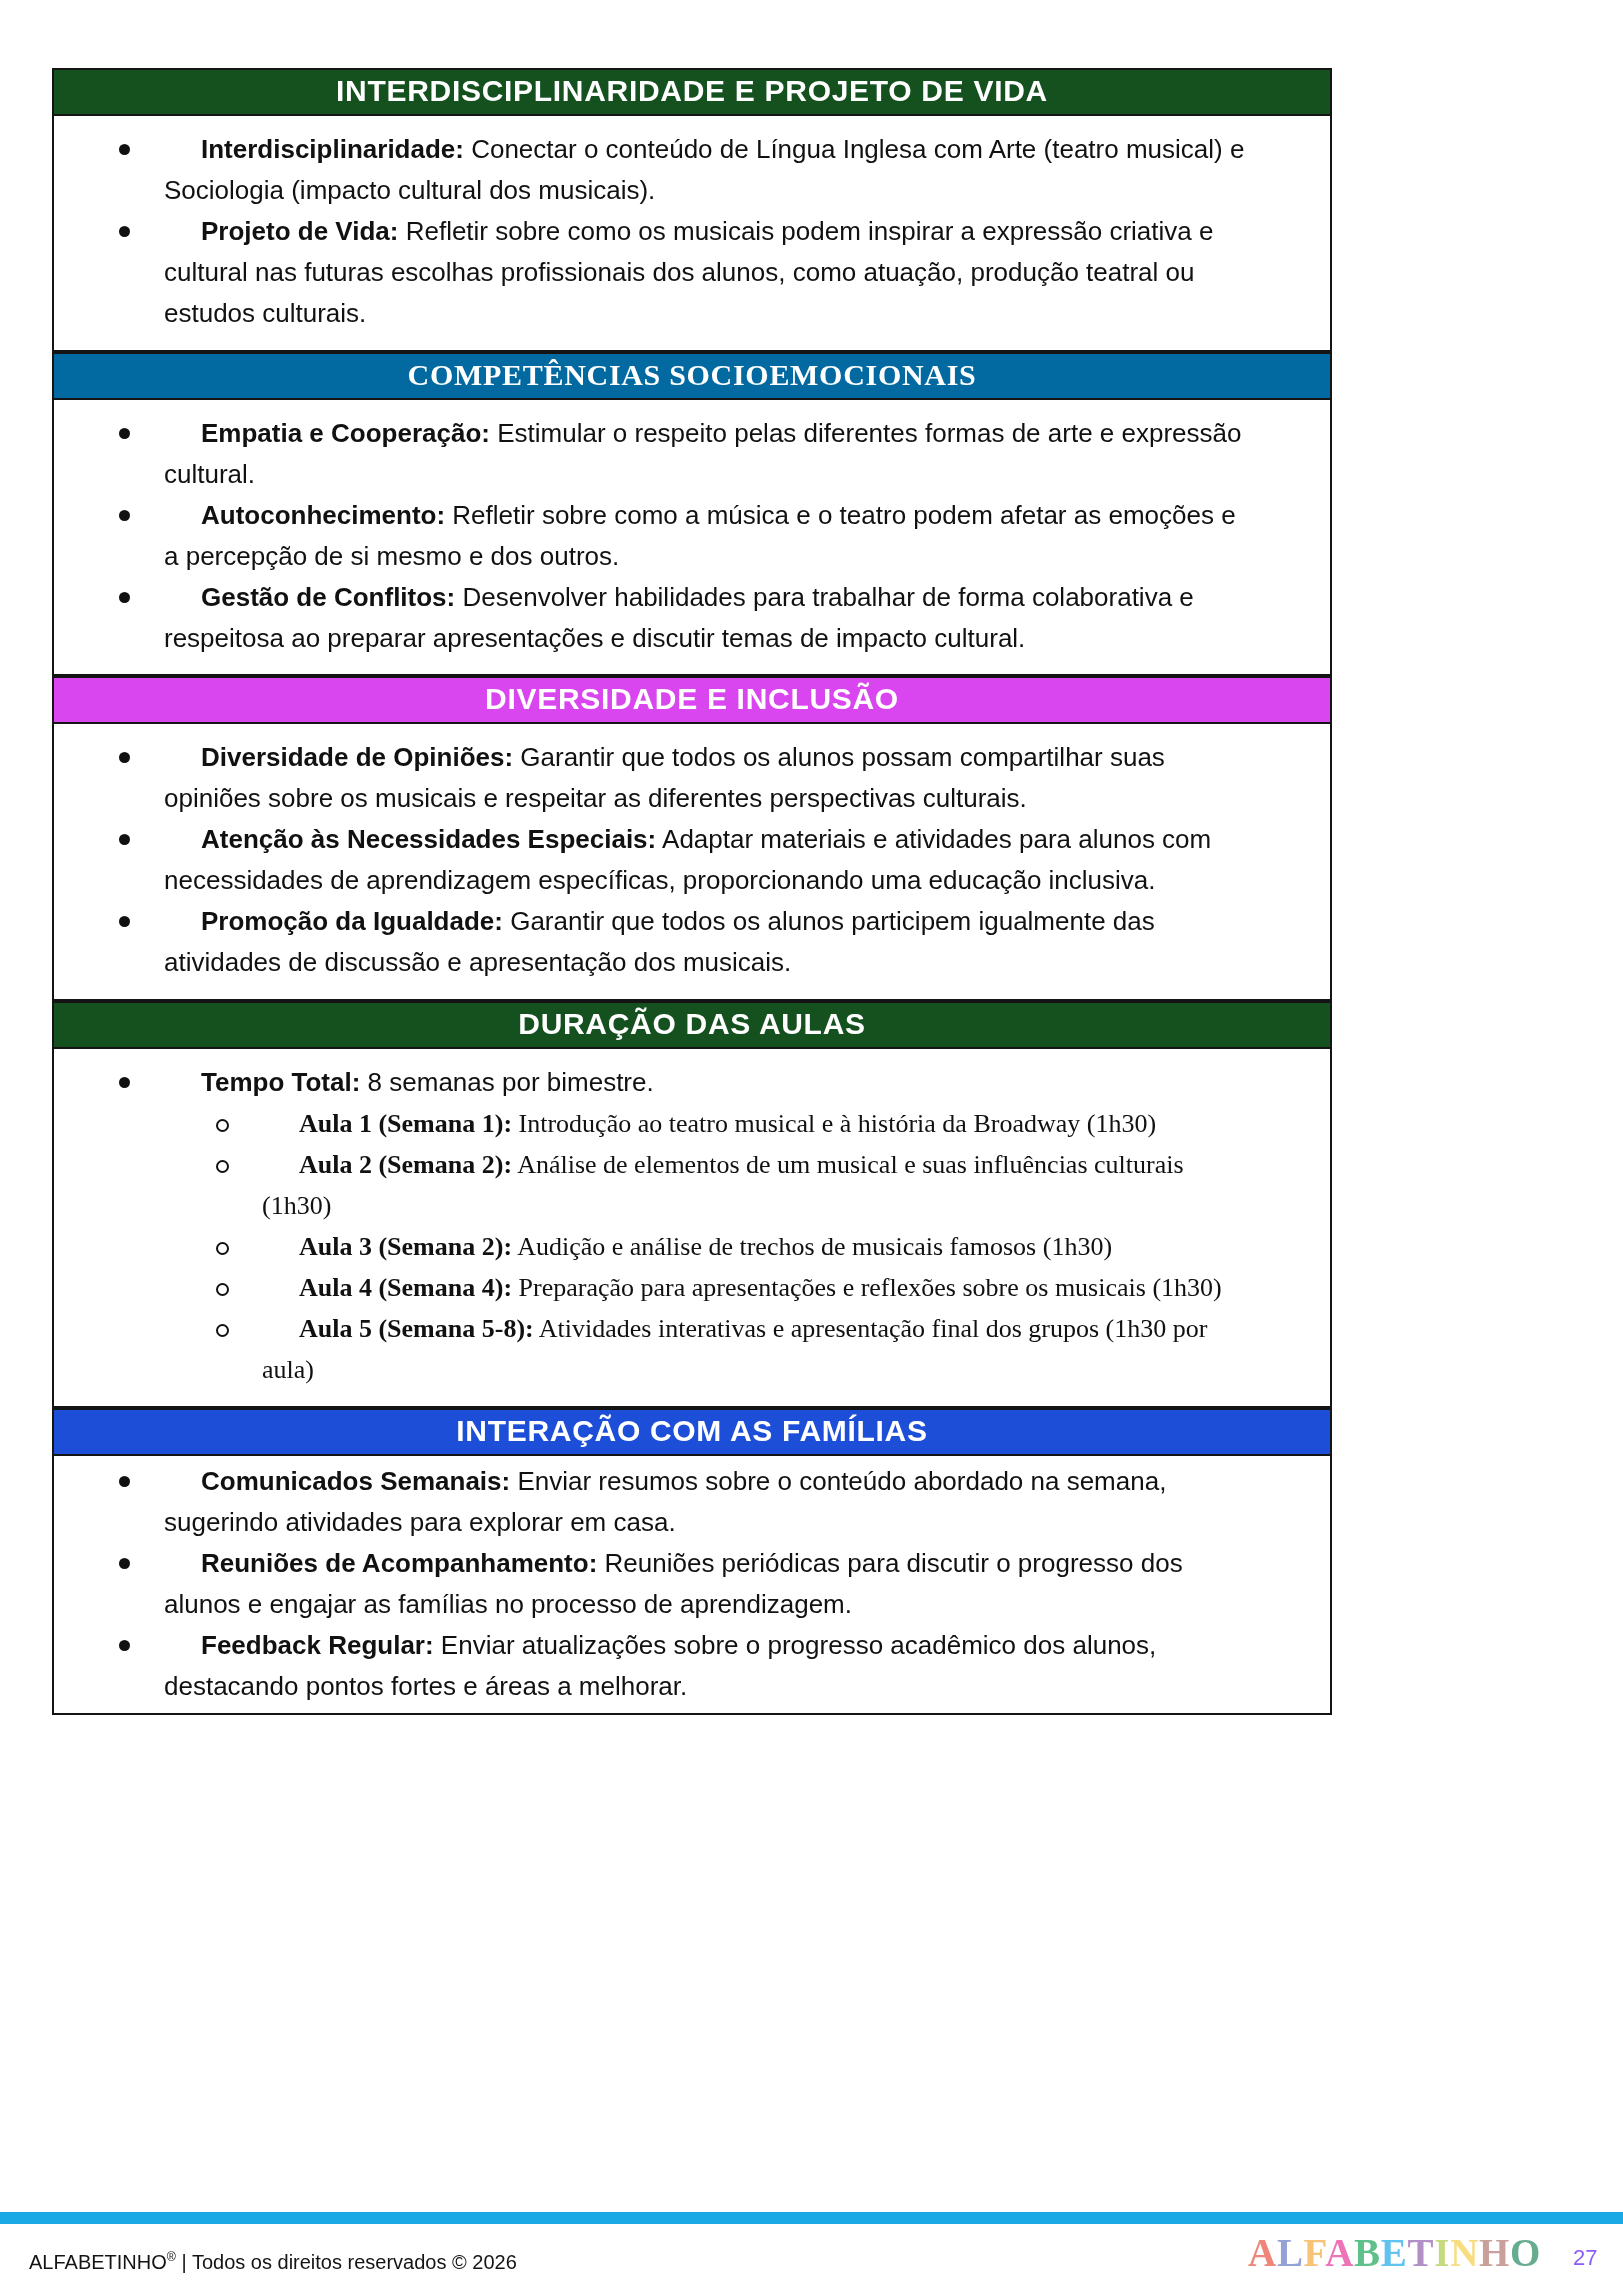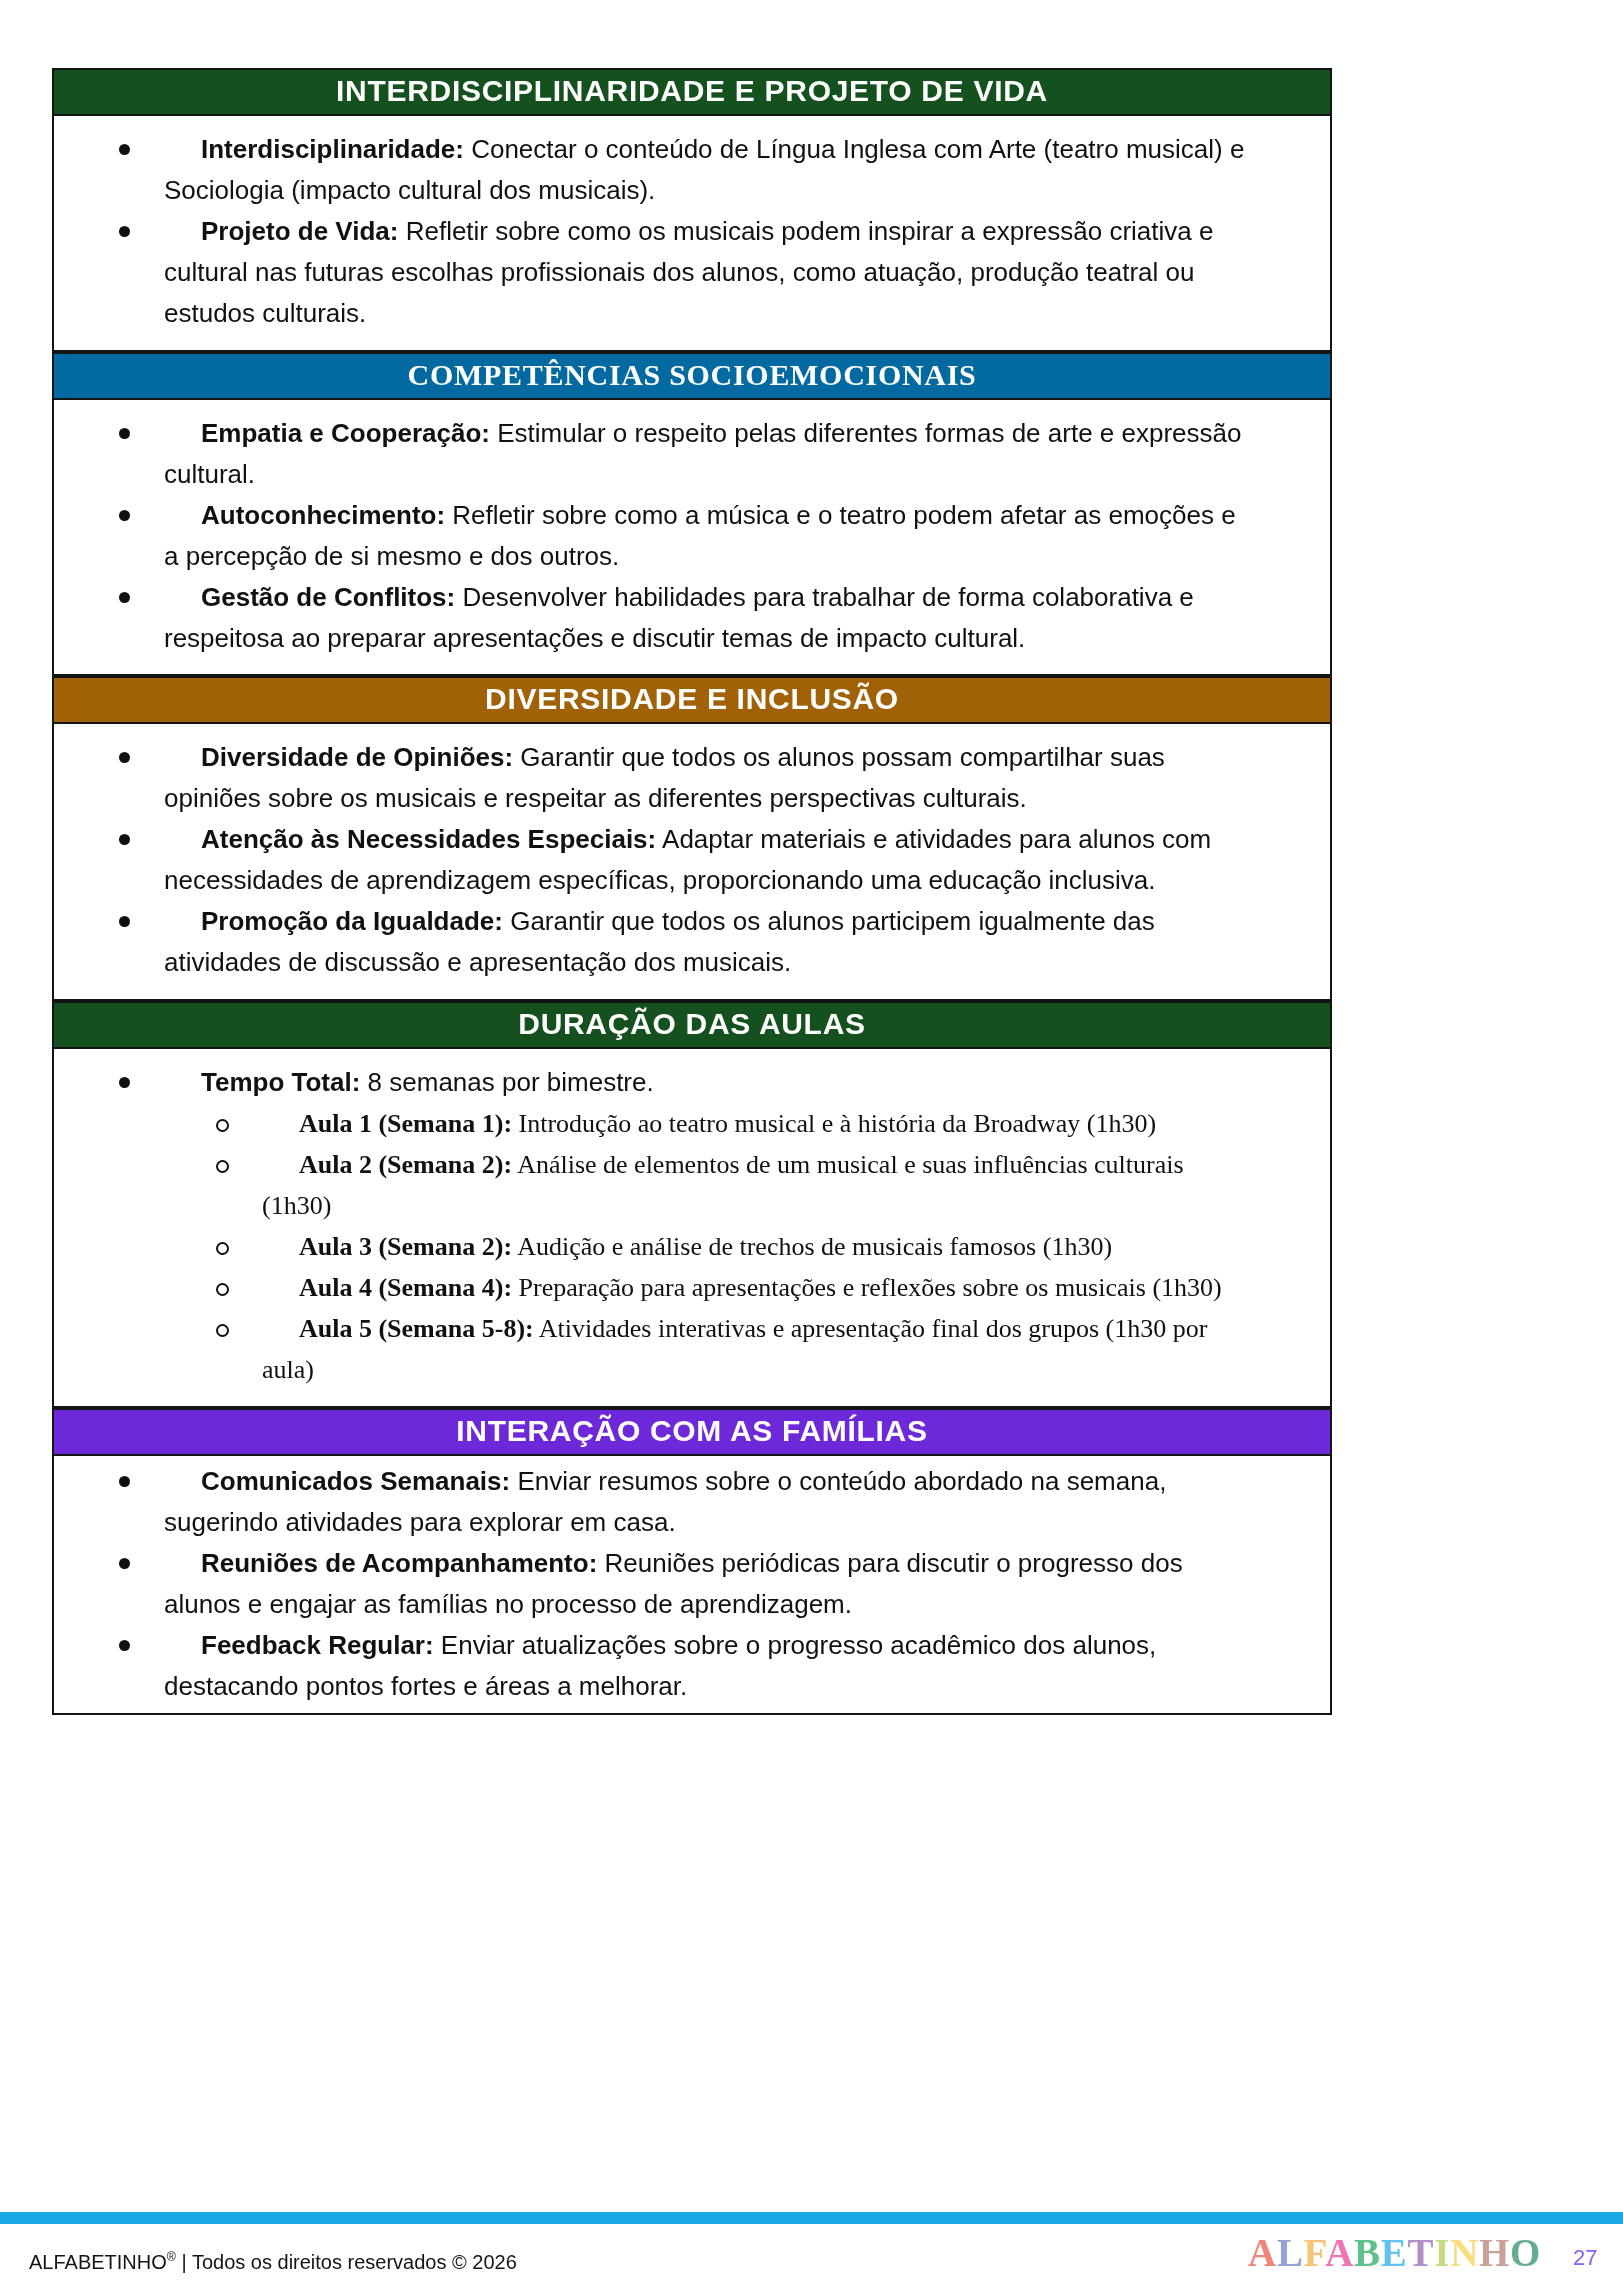--- a/index.html
+++ b/index.html
@@ -52,36 +52,36 @@
     <div class="section-body">
       <div class="bullet"><b>Interdisciplinaridade:</b> Conectar o conteúdo de Língua Inglesa com Arte (teatro musical) e Sociologia (impacto cultural dos musicais).</div>
       <div class="bullet"><b>Projeto de Vida:</b> Refletir sobre como os musicais podem inspirar a expressão criativa e cultural nas futuras escolhas profissionais dos alunos, como atuação, produção teatral ou estudos culturais.</div>
     </div>
     <div class="section-header" style="background: #0369a1; font-family: Liberation Serif, serif;">COMPETÊNCIAS SOCIOEMOCIONAIS</div>
     <div class="section-body">
       <div class="bullet"><b>Empatia e Cooperação:</b> Estimular o respeito pelas diferentes formas de arte e expressão cultural.</div>
       <div class="bullet"><b>Autoconhecimento:</b> Refletir sobre como a música e o teatro podem afetar as emoções e a percepção de si mesmo e dos outros.</div>
       <div class="bullet"><b>Gestão de Conflitos:</b> Desenvolver habilidades para trabalhar de forma colaborativa e respeitosa ao preparar apresentações e discutir temas de impacto cultural.</div>
     </div>
-    <div class="section-header" style="background: #a16207;">DIVERSIDADE E INCLUSÃO</div>
+    <div class="section-header" style="background: #d946ef;">DIVERSIDADE E INCLUSÃO</div>
     <div class="section-body">
       <div class="bullet"><b>Diversidade de Opiniões:</b> Garantir que todos os alunos possam compartilhar suas opiniões sobre os musicais e respeitar as diferentes perspectivas culturais.</div>
       <div class="bullet"><b>Atenção às Necessidades Especiais:</b> Adaptar materiais e atividades para alunos com necessidades de aprendizagem específicas, proporcionando uma educação inclusiva.</div>
       <div class="bullet"><b>Promoção da Igualdade:</b> Garantir que todos os alunos participem igualmente das atividades de discussão e apresentação dos musicais.</div>
     </div>
     <div class="section-header" style="background: rgb(21, 80, 31);">DURAÇÃO DAS AULAS</div>
     <div class="section-body">
       <div class="bullet"><b>Tempo Total:</b> 8 semanas por bimestre.</div>
       <div class="sub-bullet"><b>Aula 1 (Semana 1):</b> Introdução ao teatro musical e à história da Broadway (1h30)</div>
       <div class="sub-bullet"><b>Aula 2 (Semana 2):</b> Análise de elementos de um musical e suas influências culturais (1h30)</div>
       <div class="sub-bullet"><b>Aula 3 (Semana 2):</b> Audição e análise de trechos de musicais famosos (1h30)</div>
       <div class="sub-bullet"><b>Aula 4 (Semana 4):</b> Preparação para apresentações e reflexões sobre os musicais (1h30)</div>
       <div class="sub-bullet"><b>Aula 5 (Semana 5-8):</b> Atividades interativas e apresentação final dos grupos (1h30 por aula)</div>
     </div>
-    <div class="section-header" style="background: #6d28d9;">INTERAÇÃO COM AS FAMÍLIAS</div>
+    <div class="section-header" style="background: #1d4ed8;">INTERAÇÃO COM AS FAMÍLIAS</div>
     <div class="section-body tight">
       <div class="bullet"><b>Comunicados Semanais:</b> Enviar resumos sobre o conteúdo abordado na semana, sugerindo atividades para explorar em casa.</div>
       <div class="bullet"><b>Reuniões de Acompanhamento:</b> Reuniões periódicas para discutir o progresso dos alunos e engajar as famílias no processo de aprendizagem.</div>
       <div class="bullet"><b>Feedback Regular:</b> Enviar atualizações sobre o progresso acadêmico dos alunos, destacando pontos fortes e áreas a melhorar.</div>
     </div>
   </div>
 
 <div class="footer-bar" style="background: rgb(27, 169, 229);"></div>
 
 <div class="footer-left"><span>ALFABETINHO</span><sup>®</sup> <span>| Todos os direitos reservados © 2026</span></div>

